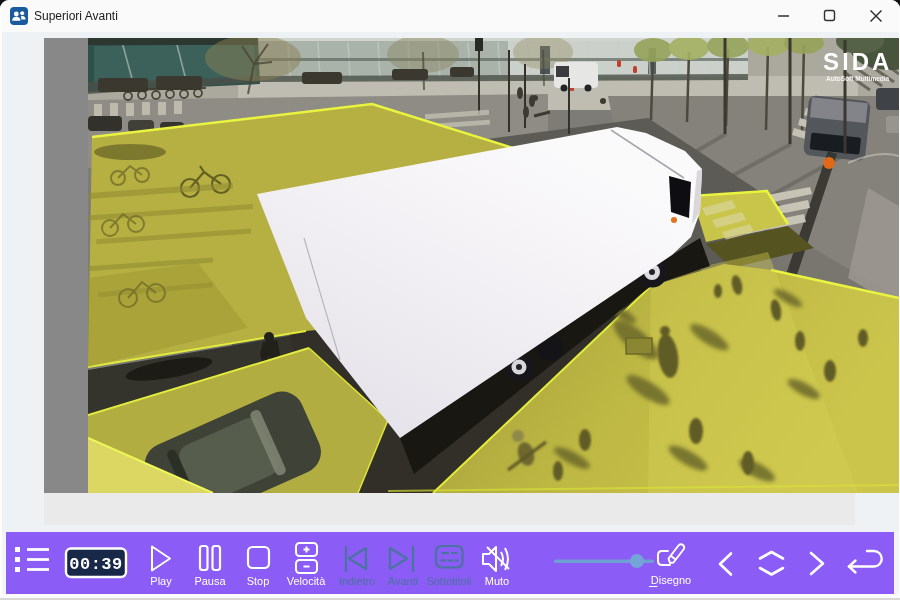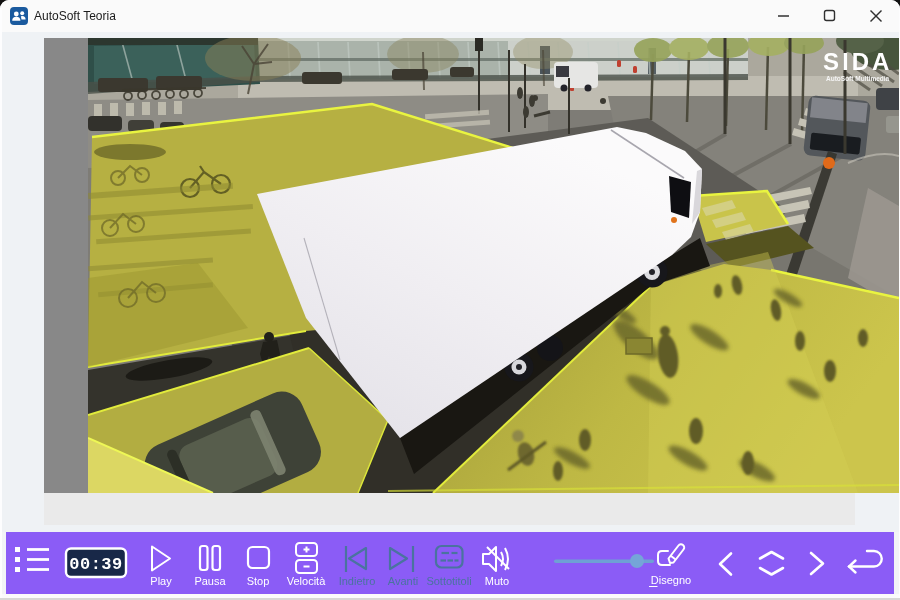--- a/index.html
+++ b/index.html
@@ -23,21 +23,21 @@
 <body>
 <div class="win">
   <div class="titlebar">
     <svg class="appicon" viewBox="0 0 18 18">
       <rect x="0" y="0" width="18" height="18" rx="4" fill="#1a5a9e"></rect>
       <circle cx="6.3" cy="7" r="2.4" fill="#fff"></circle>
       <path d="M2.2 13.8 Q2.2 9.8 6.3 9.8 Q10.4 9.8 10.4 13.8 Z" fill="#fff"></path>
       <circle cx="12.2" cy="6.2" r="2.0" fill="#fff"></circle>
       <path d="M10.9 9.2 Q15.6 8.4 15.6 12.6 L11.5 12.6 Z" fill="#fff"></path>
     </svg>
-    <span class="title">AutoSoft Teoria</span>
+    <span class="title">Superiori Avanti</span>
     <svg class="winbtns" width="160" height="32" viewBox="0 0 160 32" style="right:0;">
       <line x1="38" y1="16" x2="49" y2="16" stroke="#303030" stroke-width="1.4"></line>
       <rect x="84.5" y="10.5" width="10" height="10" rx="2" fill="none" stroke="#303030" stroke-width="1.4"></rect>
       <line x1="130.5" y1="10.5" x2="141.5" y2="21.5" stroke="#303030" stroke-width="1.4"></line>
       <line x1="141.5" y1="10.5" x2="130.5" y2="21.5" stroke="#303030" stroke-width="1.4"></line>
     </svg>
   </div>
 
   <div class="videowrap">
   <svg width="811" height="455" viewBox="0 0 811 455">

